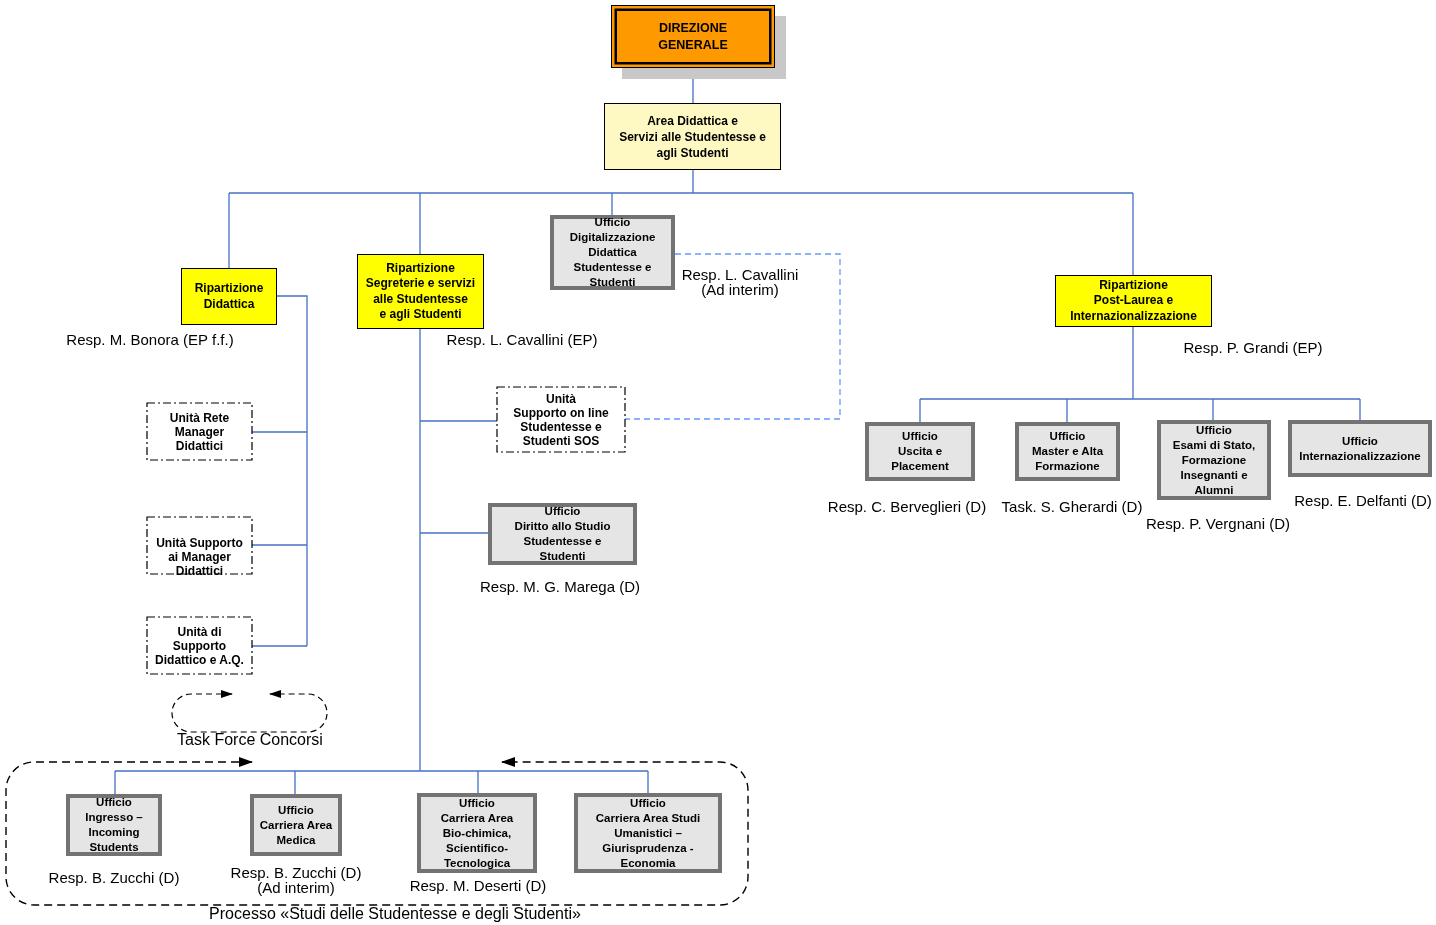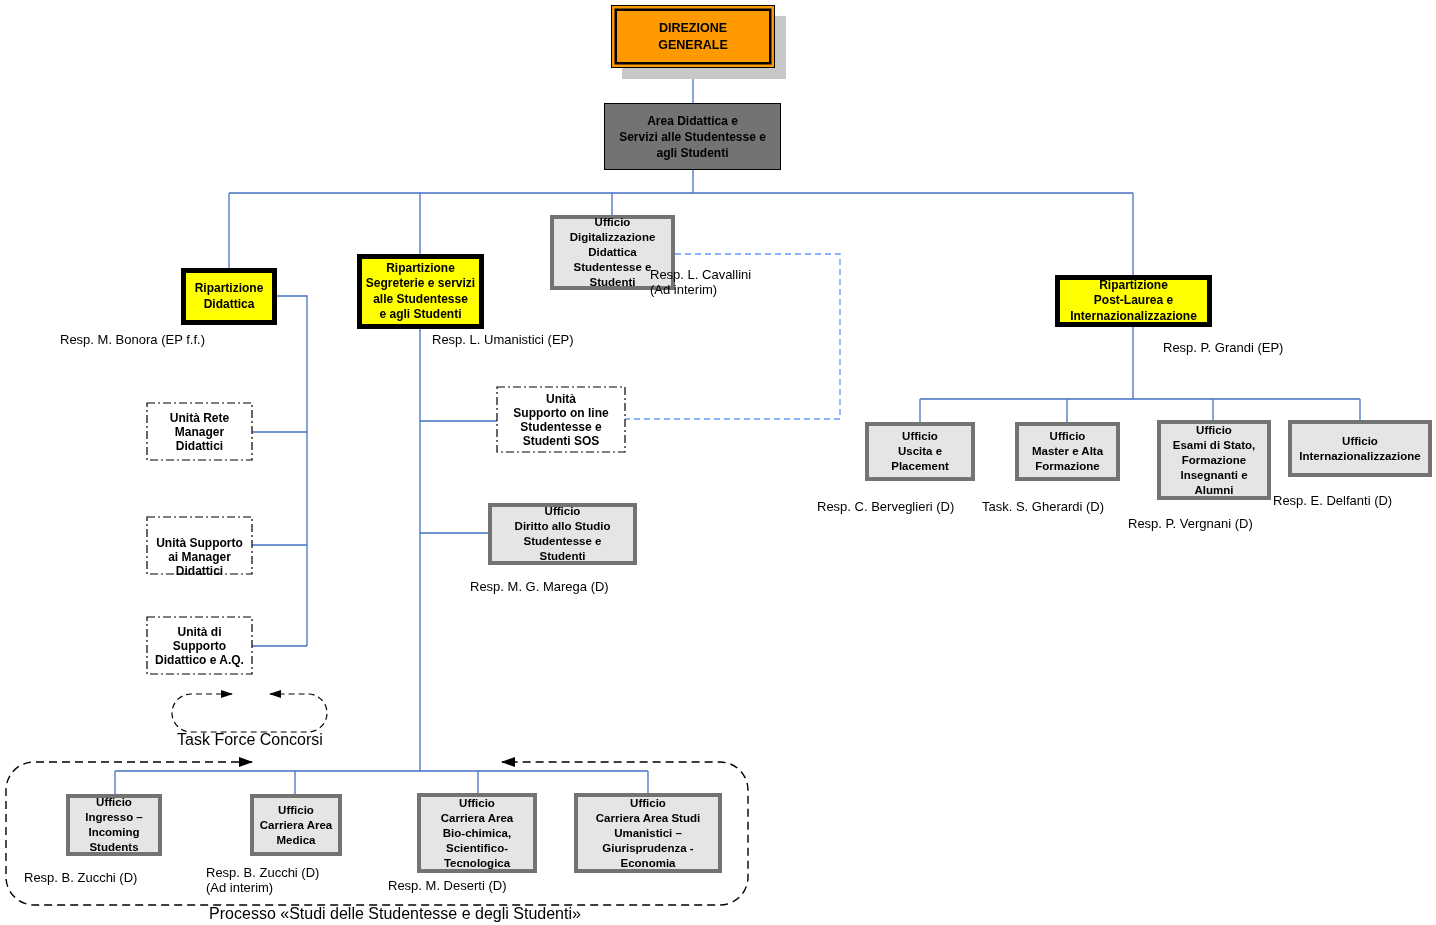--- a/index.html
+++ b/index.html
@@ -13,27 +13,27 @@
     position:absolute; box-sizing:border-box;
     display:flex; align-items:center; justify-content:center;
     text-align:center; font-weight:bold; font-size:11.5px; line-height:15px;
   }
   .box .lbl { white-space:pre-line; }
   .orange {
     background:#FF9900; border:1px solid #000;
     box-shadow: inset 0 0 0 2.5px #FF9900, inset 0 0 0 5px #000;
     font-size:12.5px; line-height:17px;
   }
-  .gold   { background:#737373; border:1px solid #000; font-size:12px; line-height:16px; }
-  .yellow { background:#FFFF00; border:5px solid #000000; font-size:12px; line-height:15.5px; }
+  .gold   { background:#fef9c3; border:1px solid #000; font-size:12px; line-height:16px; }
+  .yellow { background:#FFFF00; border:1px solid #000000; font-size:12px; line-height:15.5px; }
   .blue   { background:#e5e5e5; border:4px solid #737373; }
   .ghost  { background:transparent; border:none; font-size:12px; line-height:14px; }
   .resp {
-    position:absolute; font-size:13px; line-height:14.5px;
-    white-space:pre-line;
+    position:absolute; font-size:15px; line-height:14.5px;
+    text-align:center; white-space:pre-line;
   }
   .caption { position:absolute; font-size:16px; text-align:center; }
 </style>
 </head>
 <body>
 
 <div class="stage">
 
   <svg class="wires" viewBox="0 0 1436 925">
 
@@ -201,21 +201,21 @@
 
   <div class="box blue" style="left:574px;top:793px;width:148px;height:80px">
     <span class="lbl">Ufficio
 Carriera Area Studi
 Umanistici –
 Giurisprudenza -
 Economia</span>
   </div>
 
   <div class="resp" style="left:60px;top:333px;width:180px">Resp. M. Bonora (EP f.f.)</div>
-  <div class="resp" style="left:432px;top:333px;width:180px">Resp. L. Umanistici (EP)</div>
+  <div class="resp" style="left:432px;top:333px;width:180px">Resp. L. Cavallini (EP)</div>
   <div class="resp" style="left:650px;top:268px;width:180px">Resp. L. Cavallini
 (Ad interim)</div>
   <div class="resp" style="left:1163px;top:341px;width:180px">Resp. P. Grandi (EP)</div>
   <div class="resp" style="left:470px;top:580px;width:180px">Resp. M. G. Marega (D)</div>
   <div class="resp" style="left:817px;top:500px;width:180px">Resp. C. Berveglieri (D)</div>
   <div class="resp" style="left:982px;top:500px;width:180px">Task. S. Gherardi (D)</div>
   <div class="resp" style="left:1128px;top:517px;width:180px">Resp. P. Vergnani (D)</div>
   <div class="resp" style="left:1273px;top:494px;width:180px">Resp. E. Delfanti (D)</div>
   <div class="resp" style="left:24px;top:871px;width:180px">Resp. B. Zucchi (D)</div>
   <div class="resp" style="left:206px;top:866px;width:180px">Resp. B. Zucchi (D)

